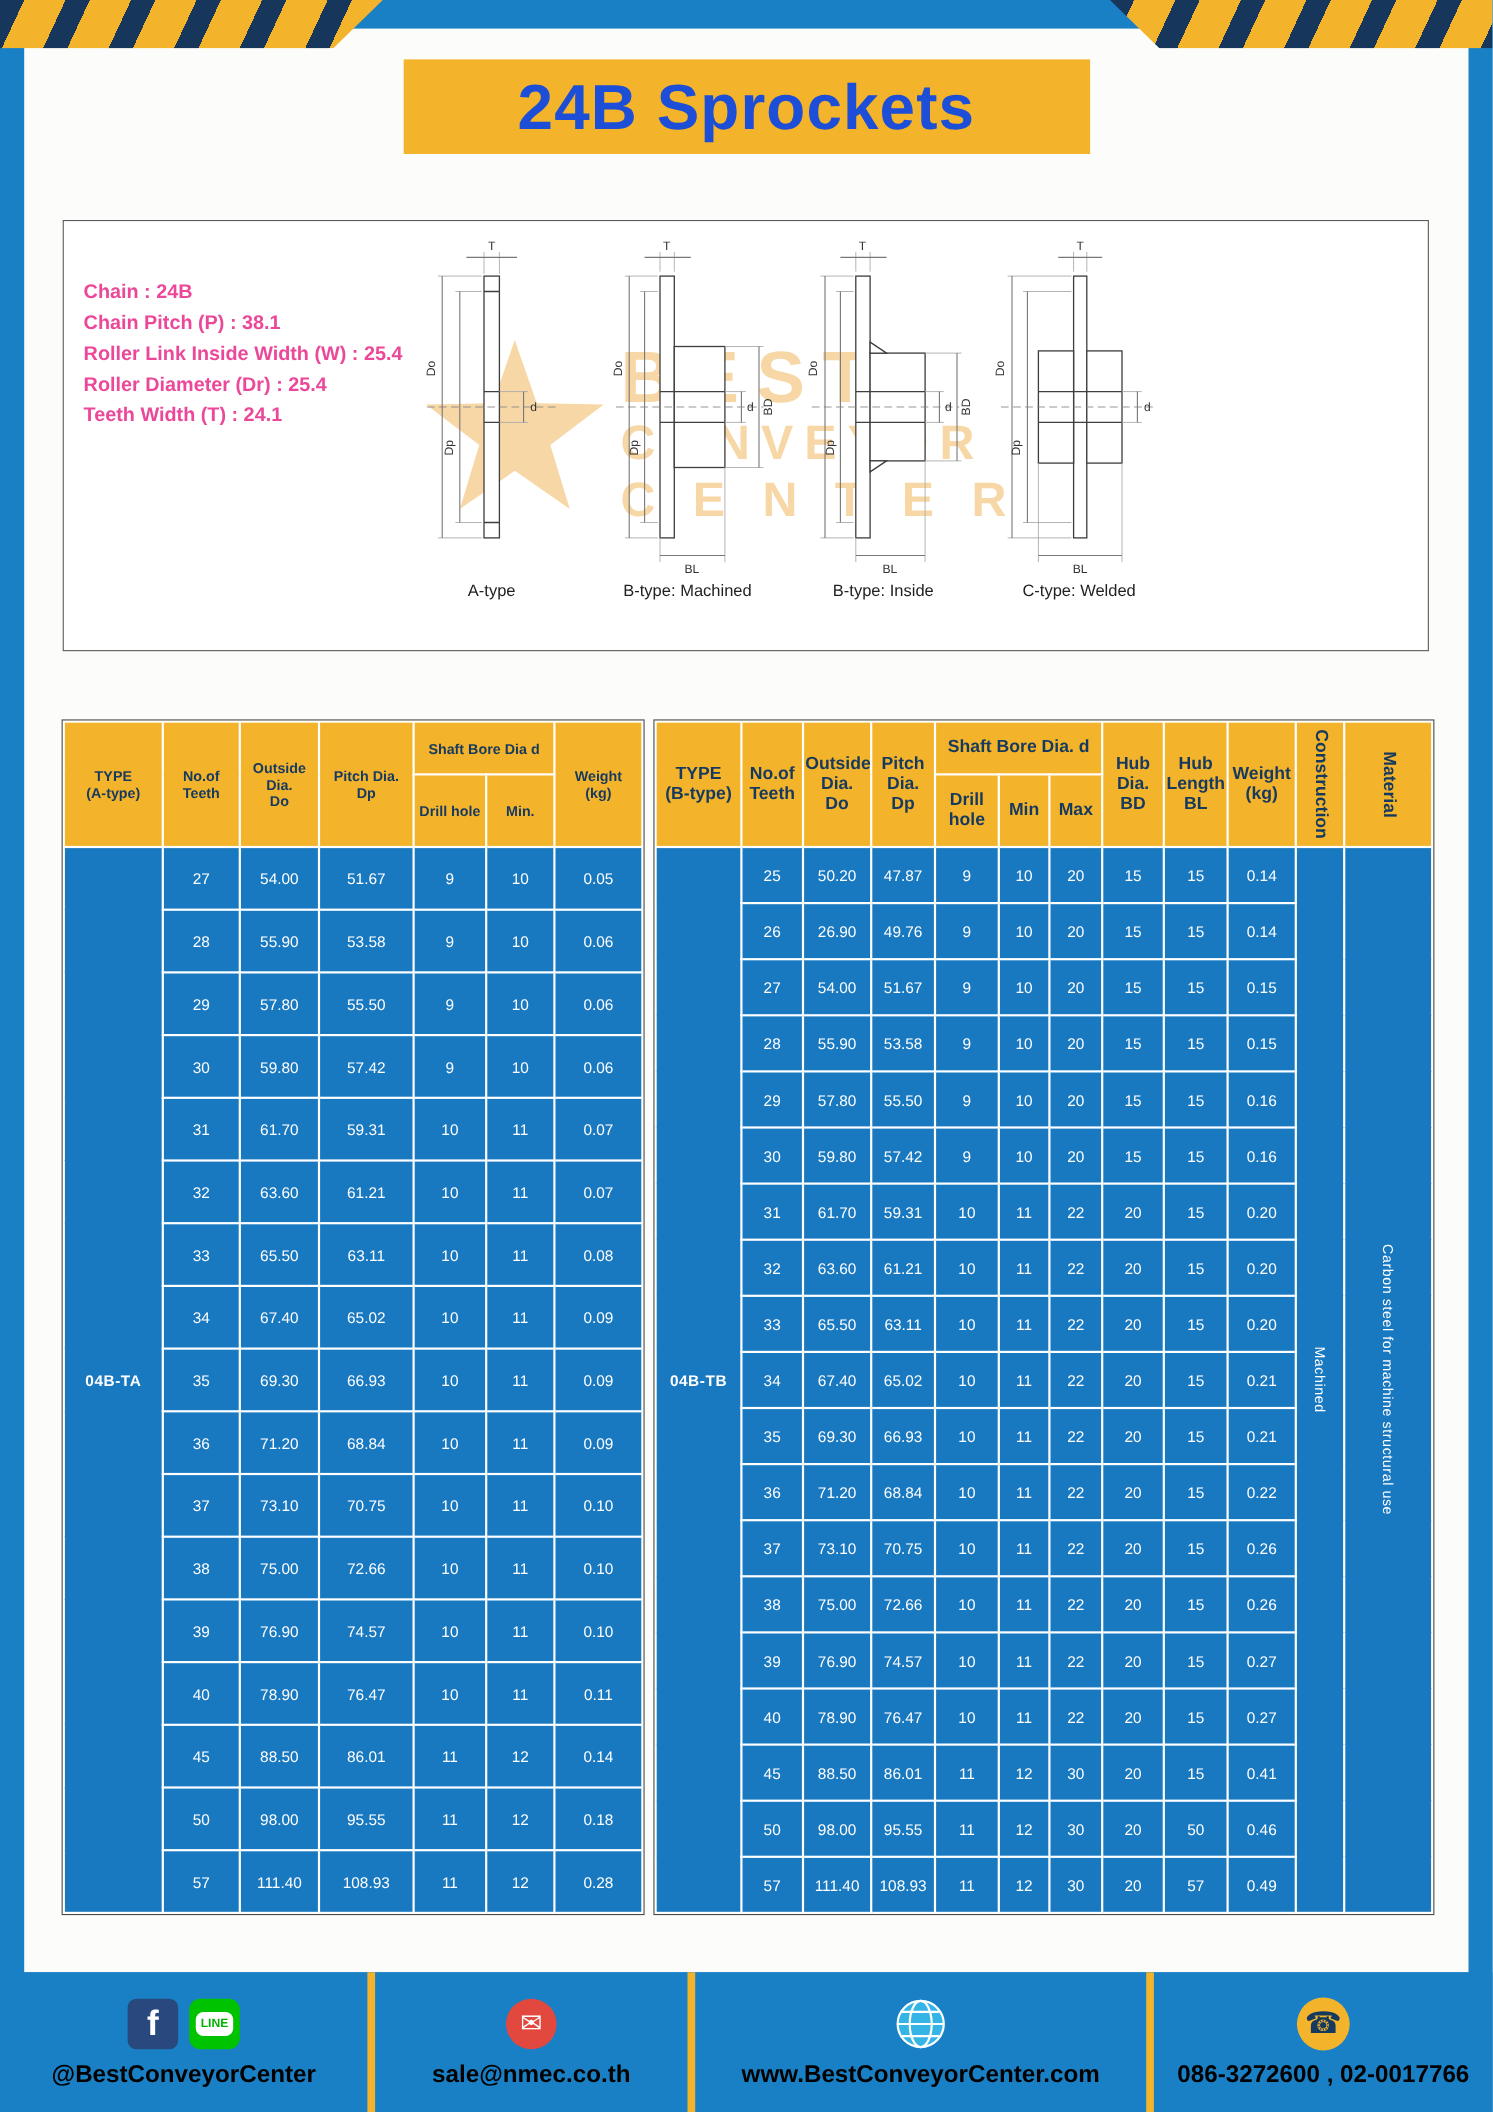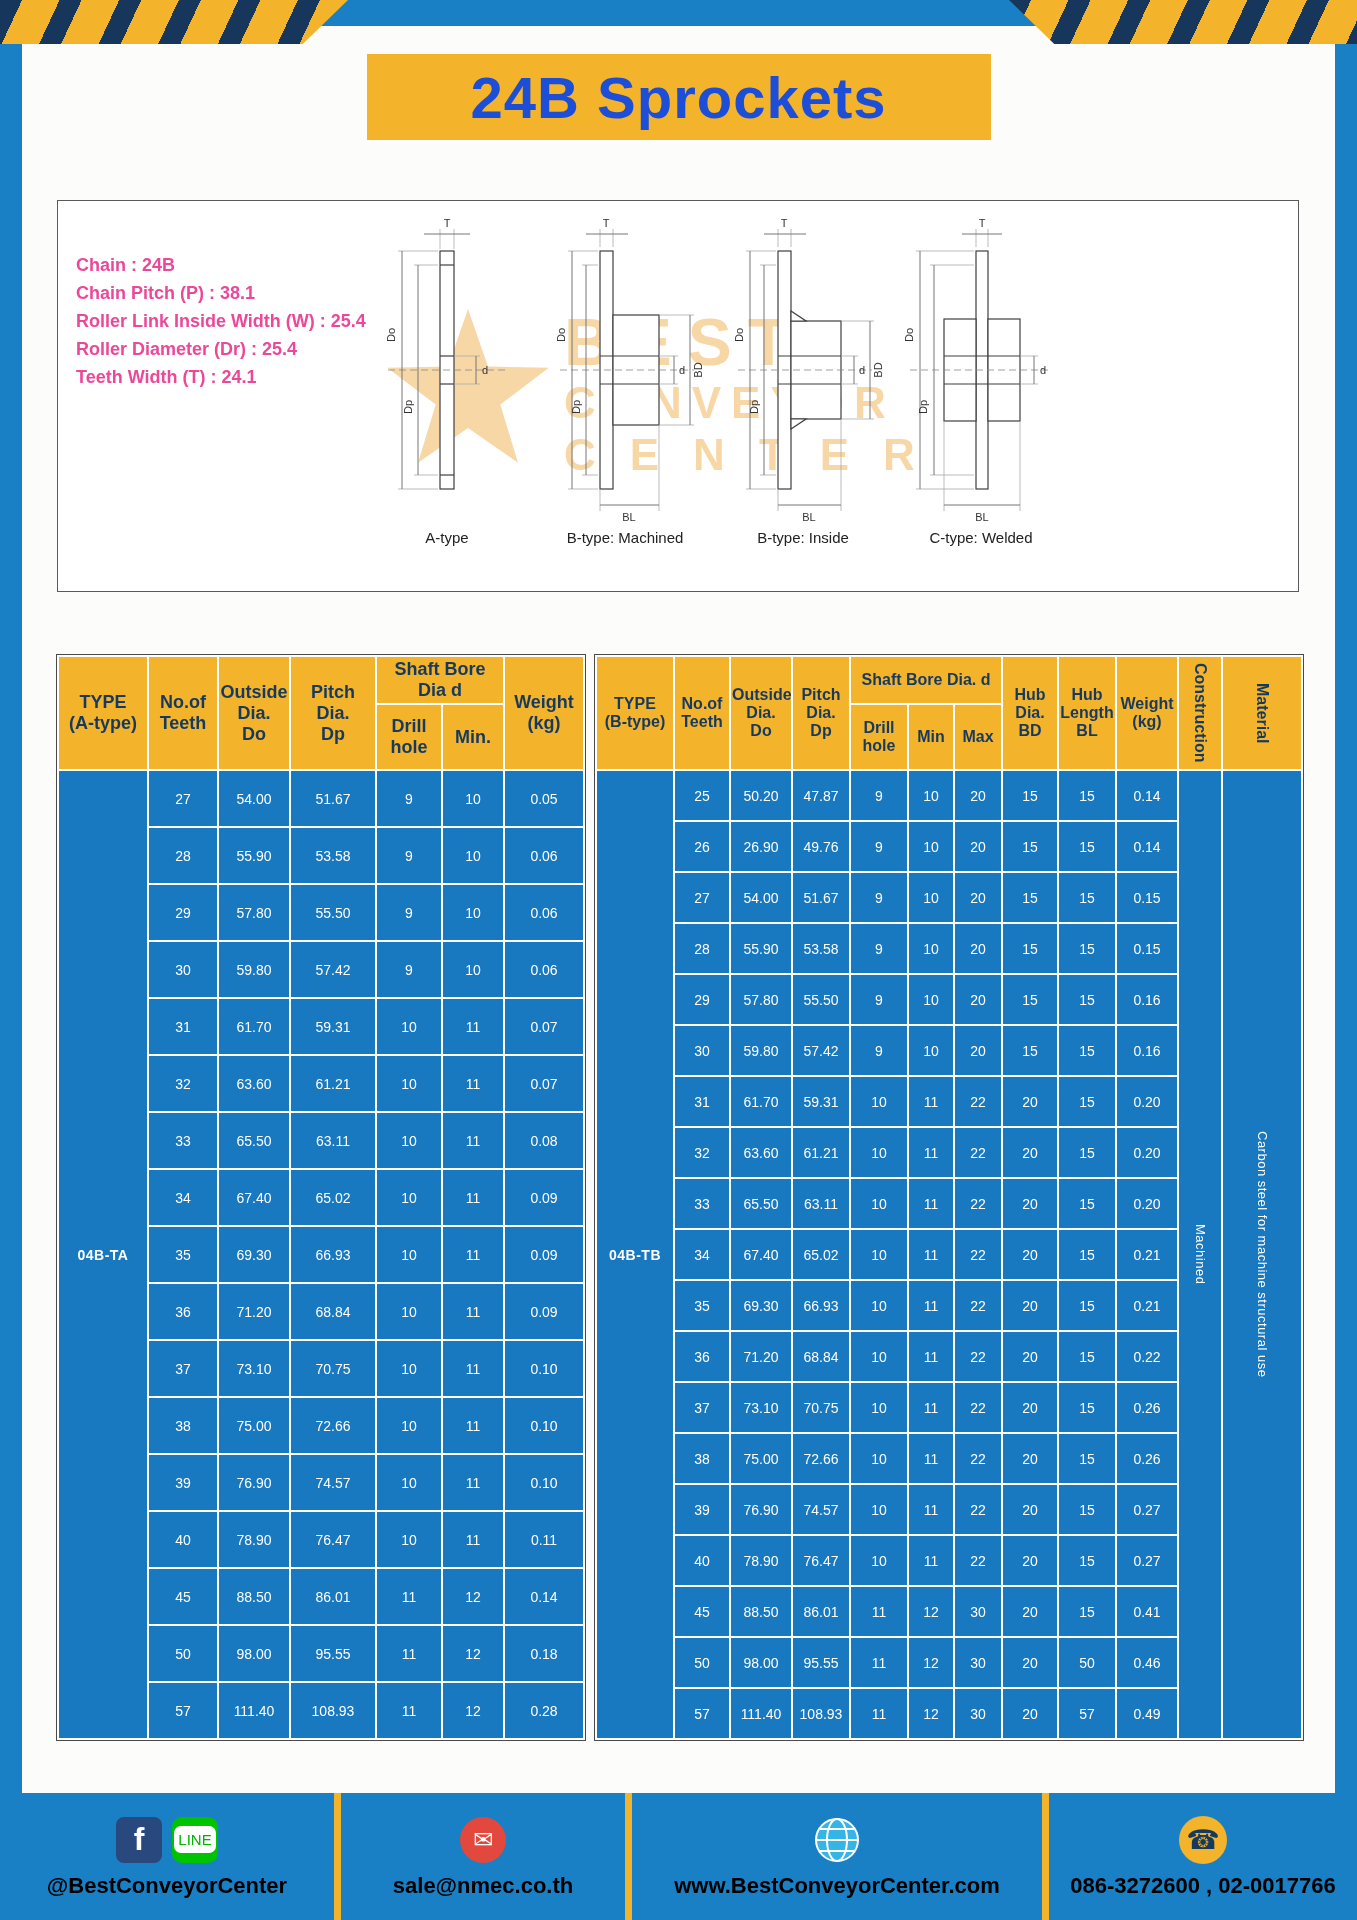--- a/index.html
+++ b/index.html
@@ -42,21 +42,21 @@
   .dash{stroke:#888;stroke-width:.8;stroke-dasharray:7 4;}
   .diag text{fill:#333;font-size:11px;font-family:"Liberation Sans",sans-serif;}
 
   
   .tables{position:absolute;left:35px;top:629px;width:1244px;height:1100px;}
   table.grid{border-collapse:collapse;table-layout:fixed;outline:1px solid #4a4a4a;}
   #tA{position:absolute;left:0;top:0;width:526px;}
   #tB{position:absolute;left:538px;top:0;width:706px;}
   .grid th{background:#f3b32a;color:#16395f;font-weight:bold;border:2px solid #fff;
            text-align:center;vertical-align:middle;white-space:pre-line;padding:1px;}
-  #tA th{font-size:18px;}
+  #tA th{font-size:13px;}
   #tB th{font-size:16px;}
   .grid td{background:#1878c0;color:#fff;border:2px solid #fff;text-align:center;
            vertical-align:middle;font-size:14px;padding:0;}
   #tA thead tr:first-child{height:48px;}  #tA thead tr:last-child{height:66px;}
   #tB thead tr:first-child{height:48px;}  #tB thead tr:last-child{height:66px;}
   #tA tbody tr{height:57px;}
   #tB tbody tr{height:51px;}
   td.lead-cell{font-weight:bold;font-size:14px;letter-spacing:.5px;}
   th.vert-th{writing-mode:vertical-rl;padding:4px 0;font-size:12px;}
   td.vert-cell{writing-mode:vertical-rl;font-size:13px;letter-spacing:.5px;}
@@ -66,21 +66,21 @@
           display:flex;align-items:stretch;}
   .fsec{display:flex;flex-direction:column;align-items:center;justify-content:center;gap:8px;}
   .fsec .icons{display:flex;gap:10px;align-items:center;height:50px;}
   .fsec .flabel{color:#000000;font-weight:bold;font-size:22px;white-space:nowrap;}
   .fdiv{width:7px;background:#f3b32a;}
   .s1{width:334px;} .s2{width:284px;} .s3{width:410px;} .s4{width:308px;}
   .fb-icon{width:46px;height:46px;border-radius:8px;background:#29487d;color:#fff;
            display:flex;align-items:center;justify-content:center;font-size:32px;font-weight:bold;}
   .line-icon{width:46px;height:46px;border-radius:10px;background:#00c300;
              display:flex;align-items:center;justify-content:center;}
-  .line-icon span{background:#fff;color:#00b300;font-weight:normal;font-size:15px;
+  .line-icon span{background:#fff;color:#00b300;font-weight:bold;font-size:11px;
                   padding:5px 4px;border-radius:7px;}
   .mail-icon{width:46px;height:46px;border-radius:50%;background:#e2483d;color:#fff;
              display:flex;align-items:center;justify-content:center;font-size:24px;}
   .phone-icon{width:48px;height:48px;border-radius:50%;background:#f3b32a;color:#16395f;
               display:flex;align-items:center;justify-content:center;font-size:27px;}
 </style>
 </head>
 <body>
 
 <div class="hazard left"></div>

